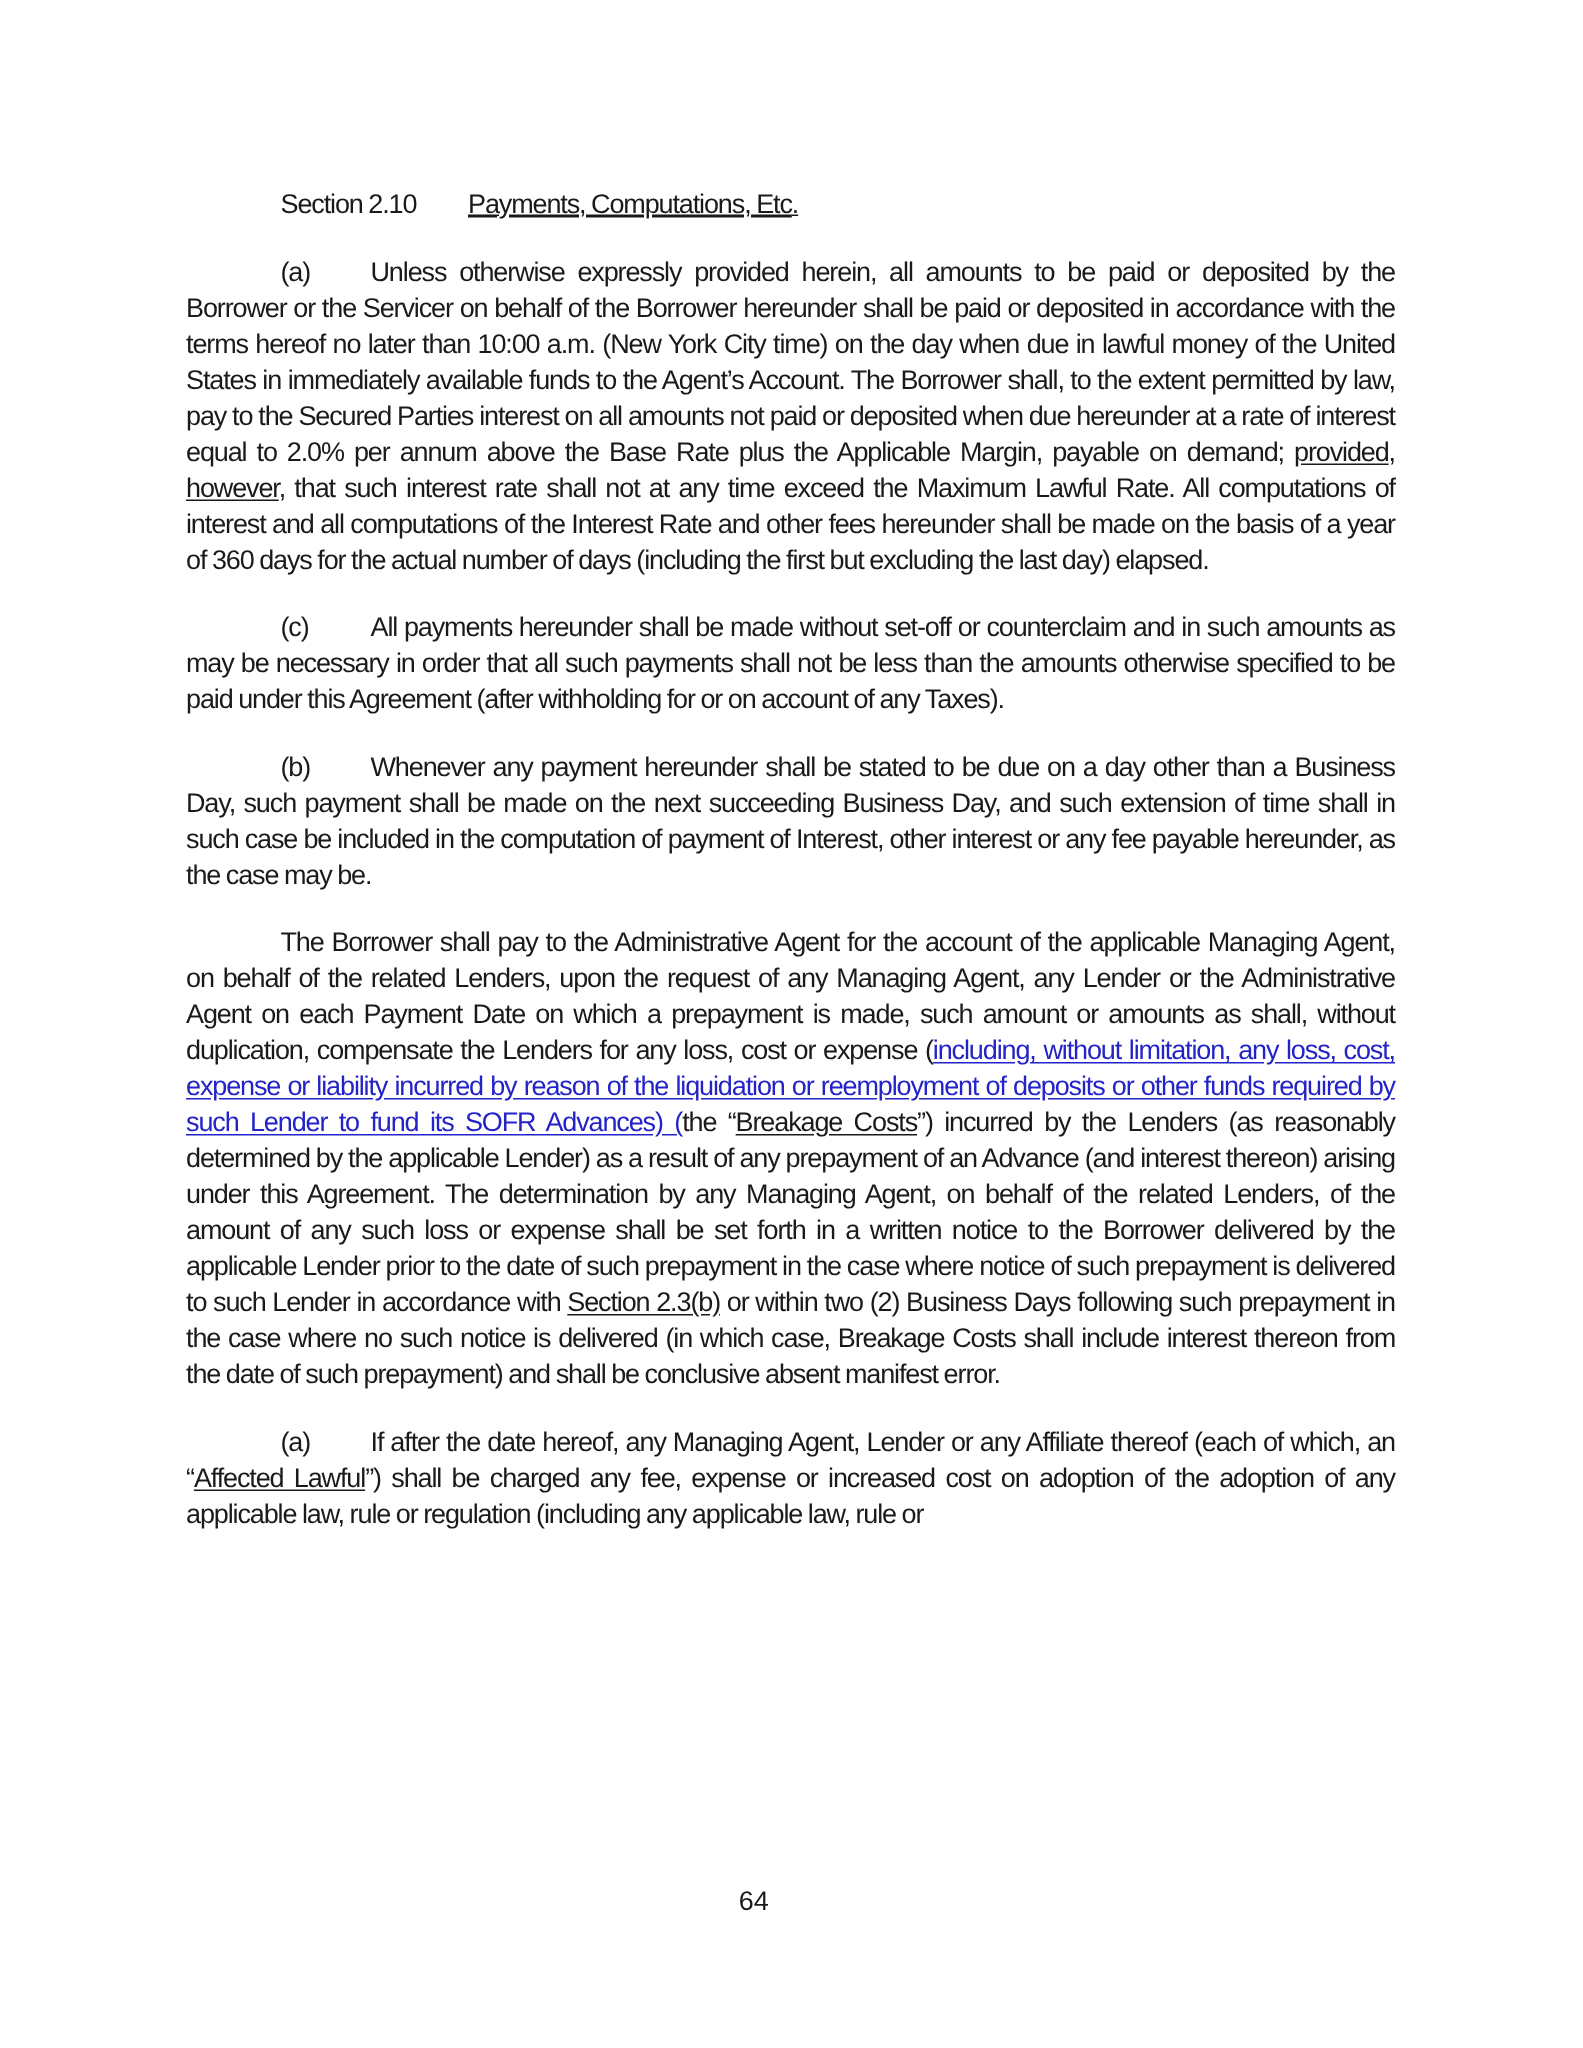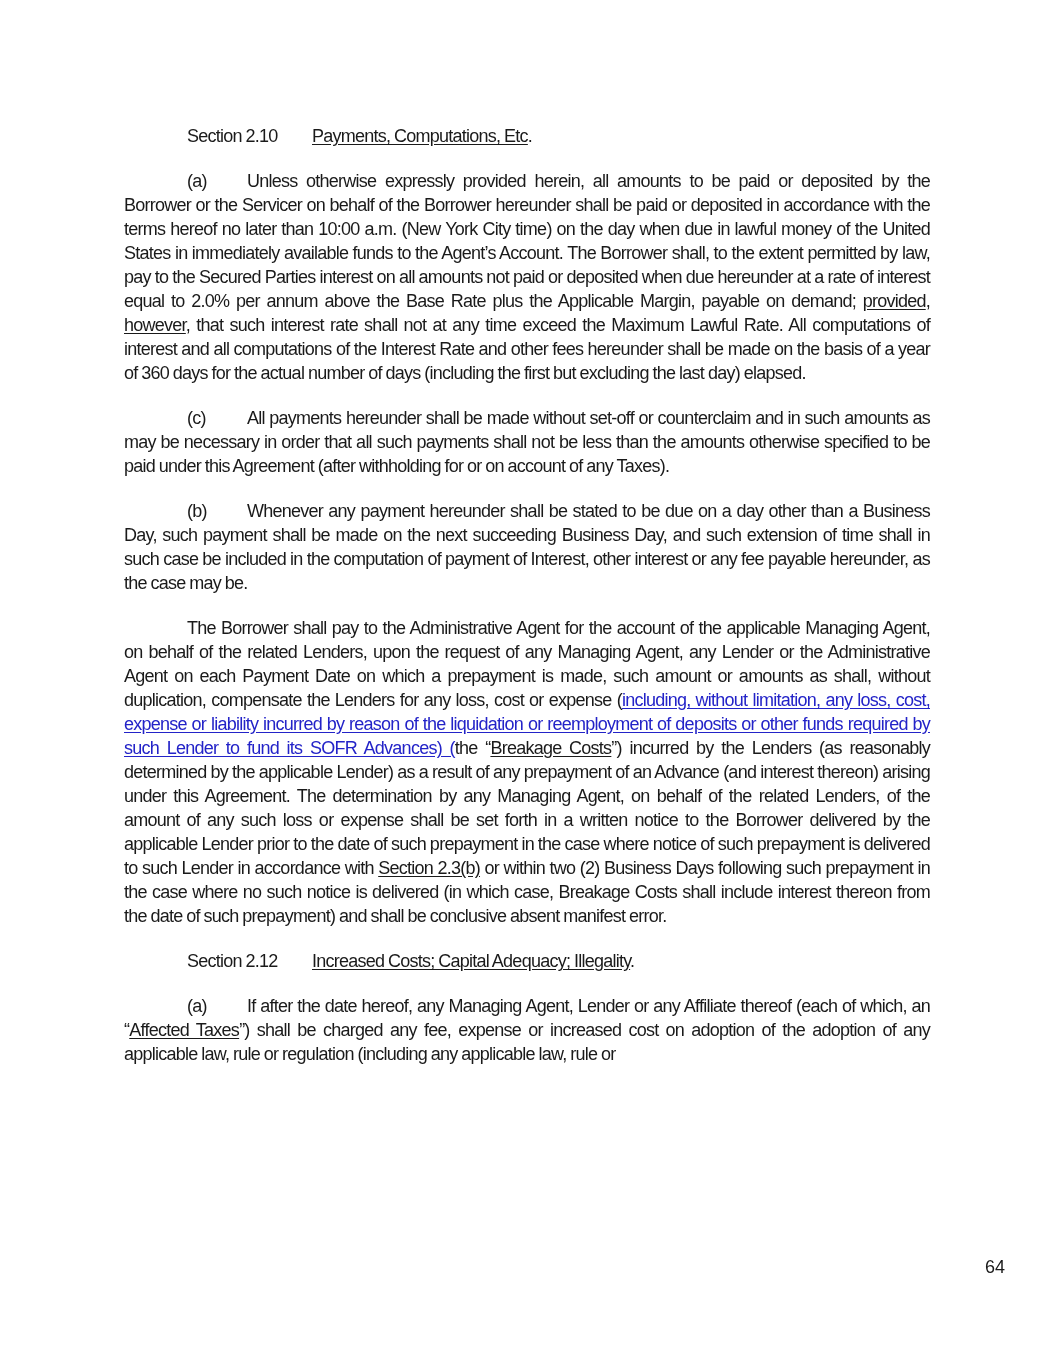--- a/index.html
+++ b/index.html
@@ -3,28 +3,28 @@
 <meta charset="utf-8">
 <style>
   html, body { margin: 0; padding: 0; background: #ffffff; }
   body { width: 1055px; height: 1365px; position: relative; overflow: hidden; }
   .page {
     position: absolute; left: 124px; top: 124px; width: 806px;
     font-family: "Liberation Sans", sans-serif;
     font-size: 18px; line-height: 24px; color: #1a1a1a;
     letter-spacing: -0.75px; word-spacing: -0.5px;
   }
-  .heading { margin: 0 0 21px 0; padding-left: 63px; white-space: nowrap; }
+  .heading { margin: 0 0 21px 0; padding-left: 63px; white-space: nowrap; text-decoration: underline; }
   .heading .sec-num { display: inline-block; width: 125px; }
   .para { margin: 0 0 21px 0; text-align: justify; text-indent: 63px; }
   .para .label { display: inline-block; text-indent: 0; width: 60px; }
   .u { text-decoration: underline; text-underline-offset: 2px; }
   .link { color: #2323c8; text-decoration: underline; text-underline-offset: 2px; }
   .page-number {
-    position: absolute; left: 0; width: 1005px; top: 1257px; text-align: right;
+    position: absolute; left: 0; width: 1005px; top: 1257px; text-align: center;
     font-family: "Liberation Sans", sans-serif; font-size: 18px; color: #1a1a1a;
   }
 </style>
 </head>
 <body>
 
 <div class="page">
 
   <div class="heading">
     <span class="sec-num">Section 2.10</span><span class="u">Payments, Computations, Etc</span><span>.</span>
@@ -32,21 +32,18 @@
 
   <p class="para"><span class="label">(a)</span><span>Unless otherwise expressly provided herein, all amounts to be paid or deposited by the Borrower or the Servicer on behalf of the Borrower hereunder shall be paid or deposited in accordance with the terms hereof no later than 10:00 a.m. (New York City time) on the day when due in lawful money of the United States in immediately available funds to the Agent’s Account.  The Borrower shall, to the extent permitted by law, pay to the Secured Parties interest on all amounts not paid or deposited when due hereunder at a rate of interest equal to 2.0% per annum above the Base Rate plus the Applicable Margin, payable on demand; </span><span class="u">provided</span><span>, </span><span class="u">however</span><span>, that such interest rate shall not at any time exceed the Maximum Lawful Rate.  All computations of interest and all computations of the Interest Rate and other fees hereunder shall be made on the basis of a year of 360 days for the actual number of days (including the first but excluding the last day) elapsed.</span></p>
 
   <p class="para"><span class="label">(c)</span><span>All payments hereunder shall be made without set-off or counterclaim and in such amounts as may be necessary in order that all such payments shall not be less than the amounts otherwise specified to be paid under this Agreement (after withholding for or on account of any Taxes).</span></p>
 
   <p class="para"><span class="label">(b)</span><span>Whenever any payment hereunder shall be stated to be due on a day other than a Business Day, such payment shall be made on the next succeeding Business Day, and such extension of time shall in such case be included in the computation of payment of Interest, other interest or any fee payable hereunder, as the case may be.</span></p>
 
 
   <p class="para"><span>The Borrower shall pay to the Administrative Agent for the account of the applicable Managing Agent, on behalf of the related Lenders, upon the request of any Managing Agent, any Lender or the Administrative Agent on each Payment Date on which a prepayment is made, such amount or amounts as shall, without duplication, compensate the Lenders for any loss, cost or expense (</span><a class="link">including, without limitation, any loss, cost, expense or liability incurred by reason of the liquidation or reemployment of deposits or other funds required by such Lender to fund its SOFR Advances) (</a><span>the “</span><span class="u">Breakage Costs</span><span>”) incurred by the Lenders (as reasonably determined by the applicable Lender) as a result of any prepayment of an Advance (and interest thereon) arising under this Agreement.  The determination by any Managing Agent, on behalf of the related Lenders, of the amount of any such loss or expense shall be set forth in a written notice to the Borrower delivered by the applicable Lender prior to the date of such prepayment in the case where notice of such prepayment is delivered to such Lender in accordance with </span><span class="u">Section 2.3(b)</span><span> or within two (2) Business Days following such prepayment in the case where no such notice is delivered (in which case, Breakage Costs shall include interest thereon from the date of such prepayment) and shall be conclusive absent manifest error.</span></p>
 
-  <div class="heading">
-    <span class="sec-num">Section 2.12</span><span class="u">Increased Costs; Capital Adequacy; Illegality</span><span>.</span>
-  </div>
 
-  <p class="para"><span class="label">(a)</span><span>If after the date hereof, any Managing Agent, Lender or any Affiliate thereof (each of which, an “</span><span class="u">Affected Taxes</span><span>”) shall be charged any fee, expense or increased cost on adoption of the adoption of any applicable law, rule or regulation (including any applicable law, rule or</span></p>
+  <p class="para"><span class="label">(a)</span><span>If after the date hereof, any Managing Agent, Lender or any Affiliate thereof (each of which, an “</span><span class="u">Affected Lawful</span><span>”) shall be charged any fee, expense or increased cost on adoption of the adoption of any applicable law, rule or regulation (including any applicable law, rule or</span></p>
 
 </div>
 
 <div class="page-number">64</div>
 
 </body></html>

